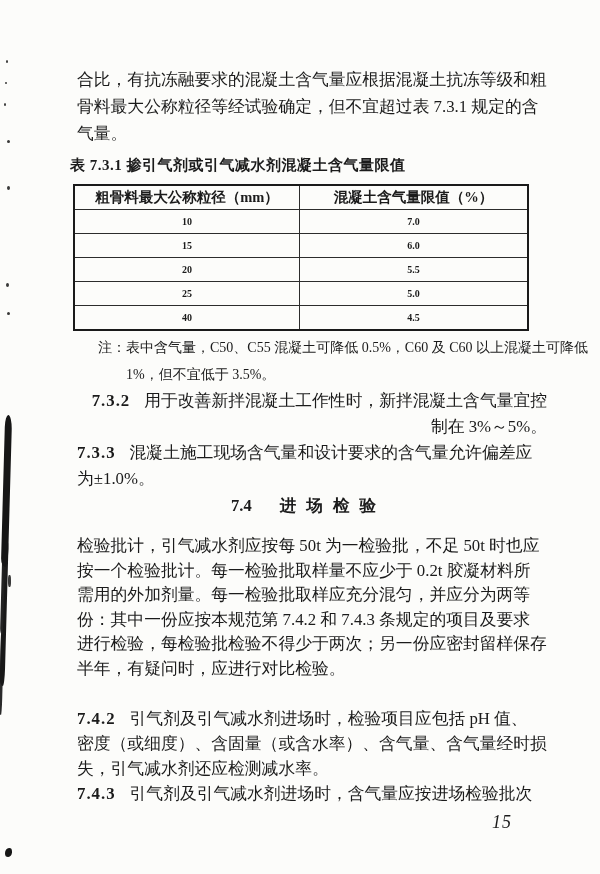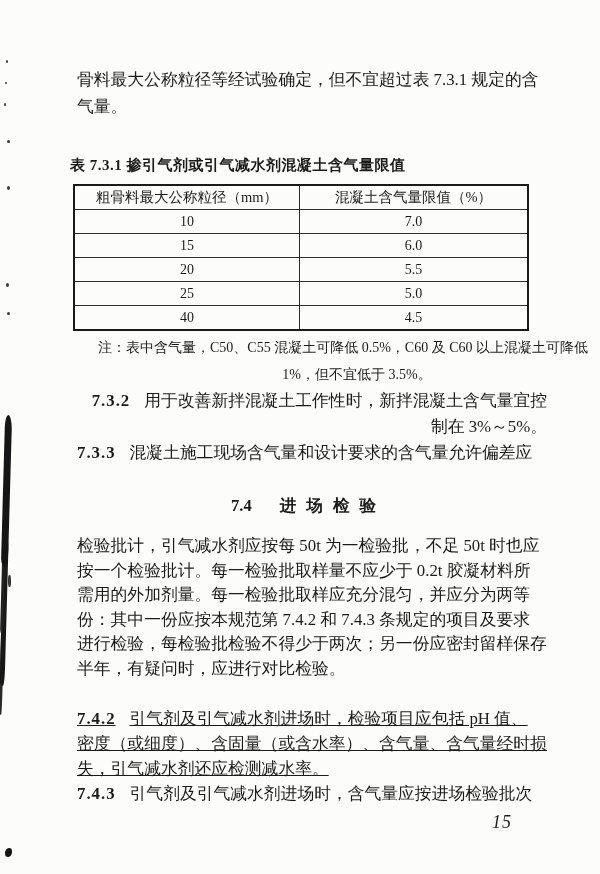--- a/index.html
+++ b/index.html
@@ -27,42 +27,42 @@
   }
   #air-table {
     top:184px; left:73px; width:456px;
     border-collapse:collapse;
     border:2px solid #1a1a1a;
     table-layout:fixed;
   }
   #air-table th, #air-table td {
     border:1px solid #2c2c2c;
     text-align:center;
-    font-weight:normal;
+    font-weight:bold;
     height:23px;
     padding:0;
   }
   #air-table th { font-size:14.5px; }
-  #air-table td { font-size:14px; }
+  #air-table td { font-size:10px; }
   #air-table .col1 { width:224px; }
 
   
   #note { top:334px; left:98px; font-size:14px; line-height:27px; }
-  #note .note-indent { padding-left:28px;text-align:center; }
+  #note .note-indent { padding-left:28px; }
 
   
   #clause-732 { top:388px; line-height:25.5px;text-align:right; }
   #clause-733 { top:440px; line-height:26px; }
   #heading-74 {
     top:493px; left:77px; width:456px; text-align:center;
     font-weight:bold; font-size:16.5px; line-height:26px;
   }
   #heading-74 .sec-title { margin-left:28px; letter-spacing:3px; }
   #clause-741 { top:534px; line-height:24.5px; }
-  #clause-742 { top:706px; line-height:25px;text-decoration:underline; }
+  #clause-742 { top:706px; line-height:25px; }
   #clause-743 { top:781px; line-height:25px; }
 
   #page-num {
     top:812px; left:492px;
     font-style:italic; font-size:18px; letter-spacing:1px;
   }
 
   
   .artifact { position:absolute; background:#161616; }
   #streak {
@@ -93,20 +93,21 @@
   <div class="artifact speck" id="speck-1"></div>
   <div class="artifact speck" id="speck-2"></div>
   <div class="artifact speck" id="speck-3"></div>
   <div class="artifact speck" id="speck-4"></div>
   <div class="artifact speck" id="speck-5"></div>
   <div class="artifact speck" id="speck-6"></div>
   <div class="artifact speck" id="speck-7"></div>
   <div class="artifact speck" id="speck-8"></div>
 
   <div class="abs body-block" id="intro">
+    <div class="line">合比，有抗冻融要求的混凝土含气量应根据混凝土抗冻等级和粗</div>
     <div class="line">骨料最大公称粒径等经试验确定，但不宜超过表 7.3.1 规定的含</div>
     <div class="line">气量。</div>
   </div>
 
   <div class="abs" id="tbl-title">表 7.3.1  掺引气剂或引气减水剂混凝土含气量限值</div>
 
   <table class="abs" id="air-table">
     <thead>
       <tr>
         <th class="col1">粗骨料最大公称粒径（mm）</th>
@@ -148,20 +149,21 @@
     <div class="line">
       <span class="num">7.3.2</span><span>用于改善新拌混凝土工作性时，新拌混凝土含气量宜控</span>
     </div>
     <div class="line">制在 3%～5%。</div>
   </div>
 
   <div class="abs body-block" id="clause-733">
     <div class="line">
       <span class="num">7.3.3</span><span>混凝土施工现场含气量和设计要求的含气量允许偏差应</span>
     </div>
+    <div class="line">为±1.0%。</div>
   </div>
 
   <div class="abs" id="heading-74">
     <span>7.4</span><span class="sec-title">进 场 检 验</span>
   </div>
 
   <div class="abs body-block" id="clause-741">
     <div class="line">检验批计，引气减水剂应按每 50t 为一检验批，不足 50t 时也应</div>
     <div class="line">按一个检验批计。每一检验批取样量不应少于 0.2t 胶凝材料所</div>
     <div class="line">需用的外加剂量。每一检验批取样应充分混匀，并应分为两等</div>

